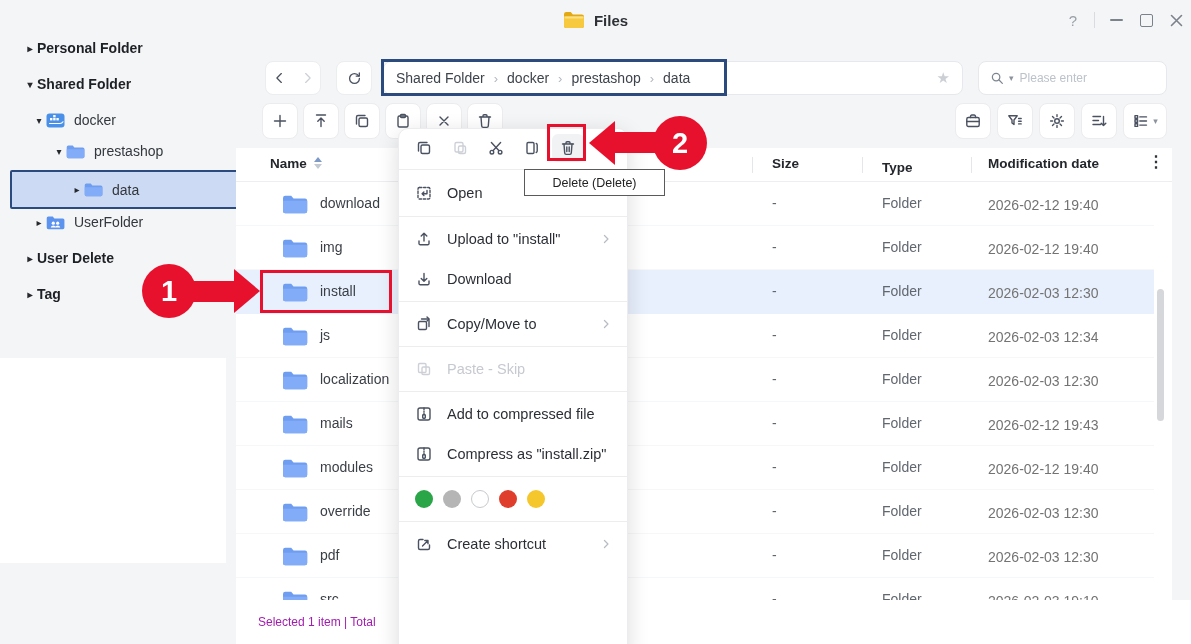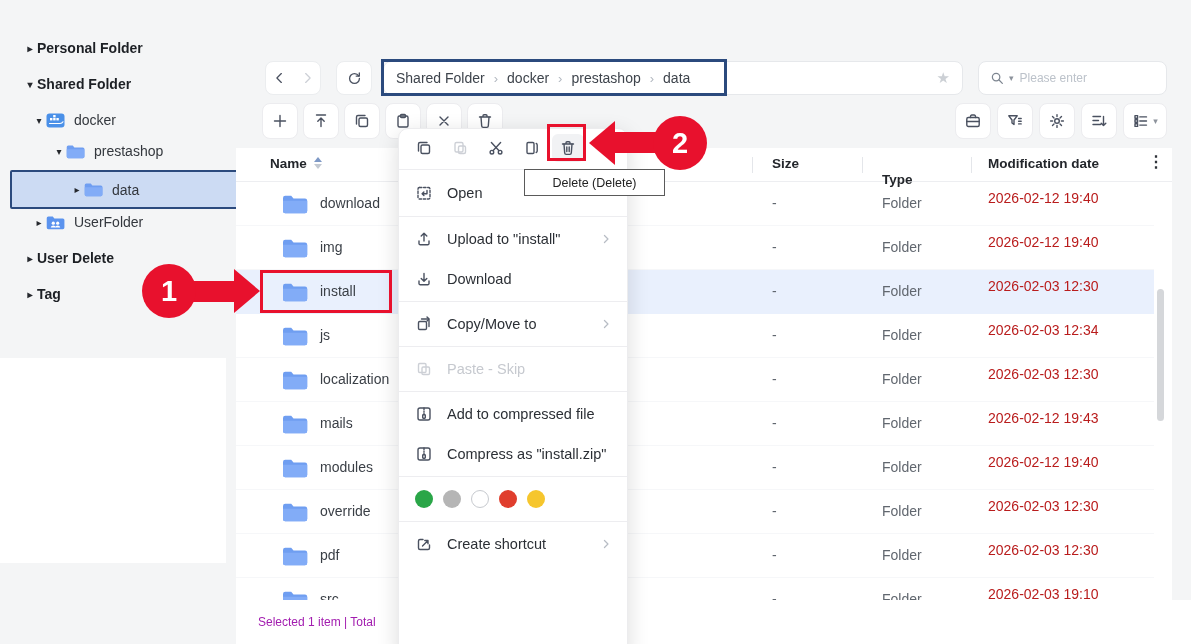--- a/index.html
+++ b/index.html
@@ -53,32 +53,32 @@
   .view-caret{font-size:9px;color:#8d939c;}
 
   
   .panel{position:absolute;left:236px;top:148px;width:936px;height:452px;background:#fff;overflow:hidden;}
   .lheader{position:absolute;left:0;top:0;width:100%;height:34px;border-bottom:1px solid #edeef1;box-sizing:border-box;font-size:13.5px;font-weight:bold;color:#23262b;}
   .lheader .hname{position:absolute;left:34px;top:8px;}
   .sortstack{position:absolute;left:78px;top:9px;display:flex;flex-direction:column;gap:2px;}
   .tri-up{width:0;height:0;border-left:4px solid transparent;border-right:4px solid transparent;border-bottom:5px solid #7e99c6;}
   .tri-dn{width:0;height:0;border-left:4px solid transparent;border-right:4px solid transparent;border-top:5px solid #c3c9d2;}
   .hsize{position:absolute;left:536px;top:8px;}
-  .htype{position:absolute;left:646px;top:24px;}
+  .htype{position:absolute;left:646px;top:12px;}
   .hmod{position:absolute;left:752px;top:8px;}
   .hdiv{position:absolute;top:9px;width:1px;height:16px;background:#e4e6ea;}
   .hmore{position:absolute;left:912px;top:4px;font-size:16px;font-weight:bold;color:#2f333a;}
   .rows{position:absolute;left:0;top:34px;right:18px;}
   .frow{position:relative;height:44px;font-size:14px;border-bottom:1px solid #f6f7f9;box-sizing:border-box;}
   .frow.sel{background:#e9f0fd;border-bottom-color:#e9f0fd;}
   .frow .fic{position:absolute;left:46px;top:12px;}
   .frow .fname{position:absolute;left:84px;top:13px;color:#3a3f46;}
   .frow .fsize{position:absolute;left:536px;top:13px;color:#61676f;}
   .frow .ftype{position:absolute;left:646px;top:13px;color:#61676f;}
-  .frow .fmod{position:absolute;left:752px;top:8px;color:#b91c1c;}
+  .frow .fmod{position:absolute;left:752px;top:15px;color:#737373;}
   .scroll-thumb{position:absolute;right:8px;top:141px;width:7px;height:132px;background:#d5d7da;border-radius:4px;}
 
   .statusbar{position:absolute;left:236px;top:600px;width:955px;height:44px;background:#fff;display:flex;align-items:center;z-index:10;}
   .status-text{margin-left:22px;font-size:12px;color:#a21caf;}
 
   
   .cmenu{position:absolute;left:398px;top:128px;width:230px;height:530px;background:#fff;border:1px solid #ececee;
          border-radius:10px 10px 0 0;box-shadow:0 6px 22px rgba(0,0,0,0.14);z-index:20;box-sizing:border-box;}
   .cm-icons{height:38px;display:flex;align-items:center;padding-left:15px;}
   .cm-islot{width:20px;margin-right:16px;display:flex;align-items:center;justify-content:center;}
@@ -104,20 +104,47 @@
   .arrow-head-l{position:absolute;width:0;height:0;border-top:22px solid transparent;border-bottom:22px solid transparent;
                 border-right:26px solid #e8112d;z-index:51;}
   .tooltip{position:absolute;left:524px;top:169px;width:139px;height:25px;background:#fff;border:1px solid #5a5a5a;
            display:flex;align-items:center;justify-content:center;font-size:12.5px;color:#222;z-index:55;}
 </style>
 </head>
 <body>
 
 <div class="stage">
 
+  <div class="titlebar">
+    <div class="title-center">
+      <span>
+        <svg width="22" height="18" viewBox="0 0 22 18">
+          <path d="M1 3.2A2.2 2.2 0 013.2 1h4.6l2 2.4h9A2.2 2.2 0 0121 5.6v9.2a2.2 2.2 0 01-2.2 2.2H3.2A2.2 2.2 0 011 14.8z" fill="#e2a912"></path>
+          <path d="M1 5.2h20v9.6a2.2 2.2 0 01-2.2 2.2H3.2A2.2 2.2 0 011 14.8z" fill="#f7c93f"></path>
+          <path d="M2.6 6.6h16.8" stroke="#fbe08a" stroke-width="2" stroke-linecap="round"></path>
+        </svg>
+      </span>
+      <span class="title-text">Files</span>
+    </div>
+    <div class="win-controls">
+      <div class="wc help-q">?</div>
+      <div class="tb-divider"></div>
+      <div class="wc">
+          <div class="min-glyph"></div>
+        </div>
+      <div class="wc">
+          <div class="max-glyph"></div>
+        </div>
+      <div class="wc">
+        <svg width="13" height="13" viewBox="0 0 13 13">
+            <path d="M1.5 1.5l10 10M11.5 1.5l-10 10" stroke="#7c828b" stroke-width="1.6" stroke-linecap="round"></path>
+          </svg>
+      </div>
+    </div>
+  </div>
 
   <div>
     <div class="tree-item lvl0 bold" style="top:31px;">
       <span class="chev">▸</span>
       <span>Personal Folder</span>
     </div>
     <div class="tree-item lvl0 bold" style="top:67px;">
       <span class="chev">▾</span>
       <span>Shared Folder</span>
     </div>

